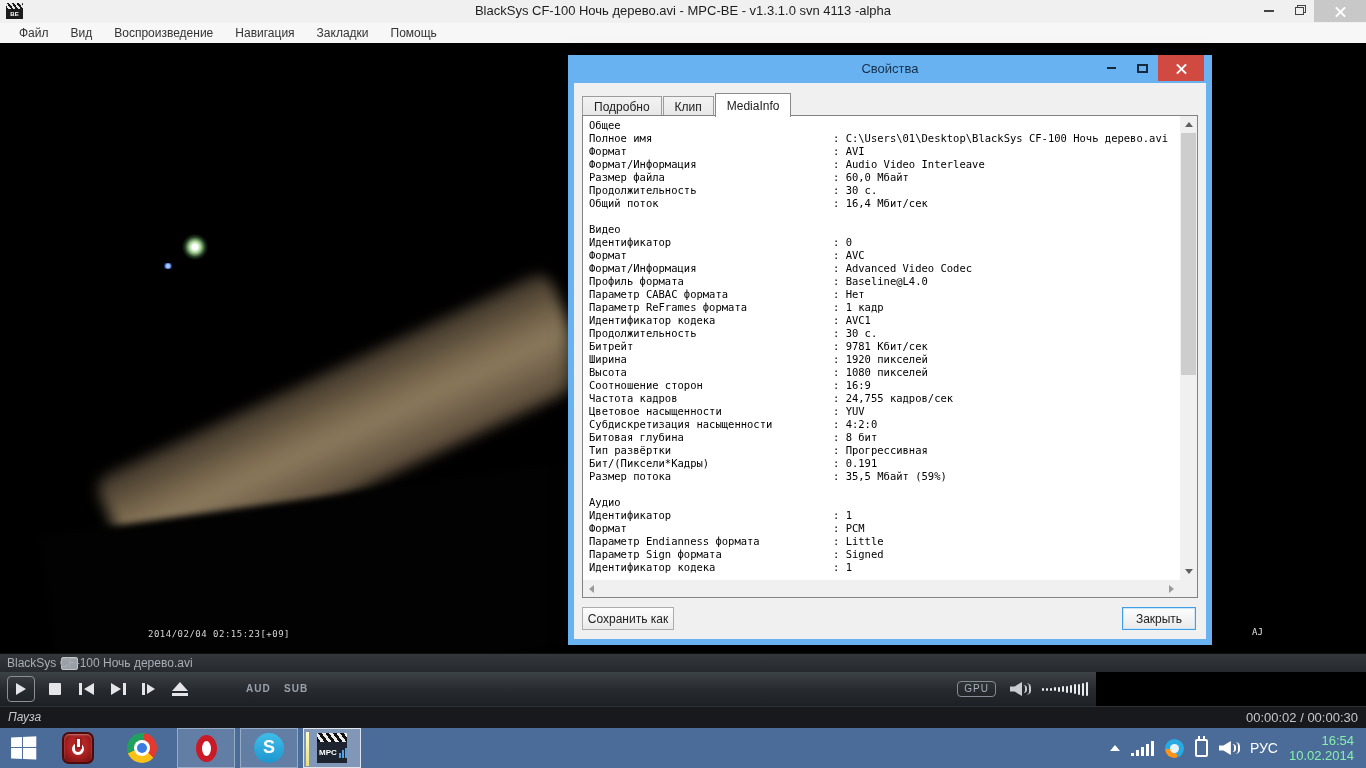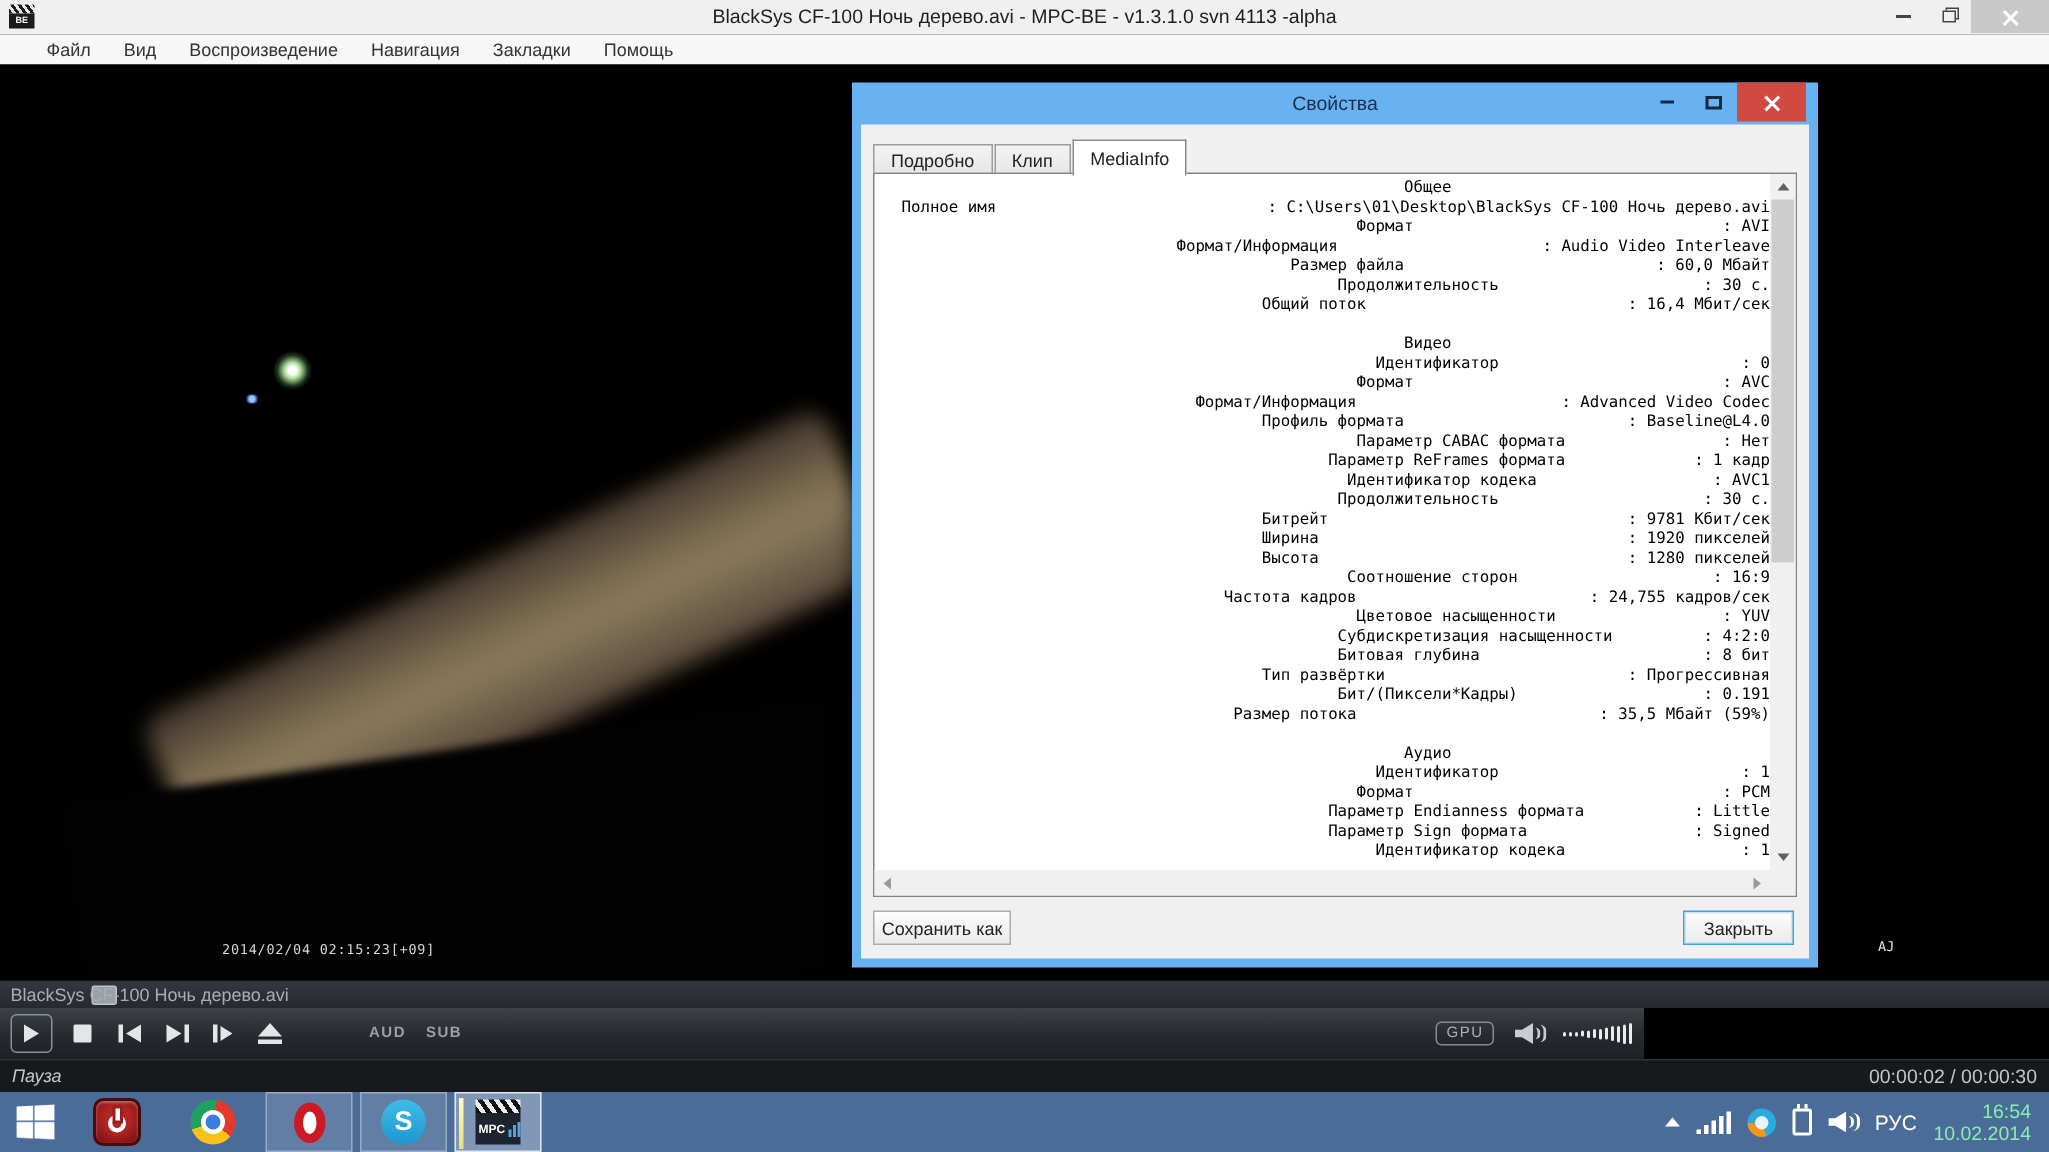--- a/index.html
+++ b/index.html
@@ -17,21 +17,21 @@
   .wbtn { width:30px; height:22px; display:flex; align-items:center; justify-content:center; }
   .wbtn.close { width:52px; background:#c8c8c8; }
   .glyph-min { width:10px; height:2px; background:#444; }
   .glyph-restore { width:9px; height:8px; border:1px solid #444; background:#f0f0f0; box-shadow:2px -2px 0 -1px #f0f0f0, 2px -2px 0 0 #444; }
   .glyph-x { position:relative; width:11px; height:11px; }
   .glyph-x::before,.glyph-x::after { content:""; position:absolute; left:-1px; top:5px; width:13px; height:2px; background:#fff; }
   .glyph-x::before { transform:rotate(45deg); }
   .glyph-x::after { transform:rotate(-45deg); }
 
   
-  #menubar { left:0; top:23px; width:1366px; height:20px; background:#f7f7f7; display:flex; align-items:center; padding-left:20px; }
+  #menubar { left:0; top:23px; width:1366px; height:20px; background:#f7f7f7; display:flex; align-items:center; padding-left:8px; }
   .menu-item { font-size:12px; color:#333; padding:0 11px; line-height:20px; }
 
   
   #video { left:0; top:43px; width:1366px; height:610px; background:#000; overflow:hidden; }
   #road { left:95px; top:327px; width:500px; height:120px; background:linear-gradient(#3c3328 0%,#7d6c50 40%,#8a795c 55%,#544636 100%); transform:rotate(-25deg); filter:blur(7px); border-radius:16px; }
   #hood { left:50px; top:452px; width:580px; height:180px; background:#020202; transform:rotate(-8deg); filter:blur(3px); }
   #streetlight { left:182px; top:191px; width:26px; height:26px; background:radial-gradient(circle,#ffffff 0 14%,rgba(200,255,180,.85) 30%,rgba(110,190,110,.28) 55%,rgba(0,0,0,0) 72%); }
   #bluelight { left:163px; top:220px; width:10px; height:6px; background:radial-gradient(circle,#9cc4ff 0 30%,rgba(60,110,255,.5) 60%,rgba(0,0,0,0) 75%); }
   #vid-timestamp { left:148px; top:586px; font-family:"DejaVu Sans Mono",monospace; font-size:9px; color:#d6d6d6; letter-spacing:.5px; }
   #vid-fragment { left:1252px; top:584px; font-family:"DejaVu Sans Mono",monospace; font-size:9px; color:#e2e2e2; }
@@ -43,21 +43,21 @@
   .dbtn { width:31px; height:26px; display:flex; align-items:center; justify-content:center; }
   .dbtn.close { width:46px; background:#d04a42; }
   .dglyph-min { width:9px; height:2px; background:#16293d; }
   .dglyph-max { width:11px; height:9px; border:2px solid #16293d; background:transparent; }
   #dlg-body { left:6px; top:28px; width:632px; height:556px; background:#f0f0f0; }
   #tabs { left:8px; top:10px; height:23px; display:flex; align-items:flex-end; }
   .tab { font-size:12px; color:#222; padding:3px 11px 4px; background:linear-gradient(#f3f3f3,#e6e6e6); border:1px solid #9c9c9c; border-bottom:none; margin-right:1px; position:relative; top:1px; height:21px; }
   .tab.active { background:#fff; height:24px; padding-top:5px; z-index:3; top:1px; border-color:#8a8a8a;margin-top:20px; }
   #mi-box { left:8px; top:32px; width:616px; height:483px; background:#fff; border:1px solid #828282; z-index:2; }
   #mi-rows { position:absolute; left:0; top:0; right:17px; bottom:17px; overflow:hidden; padding:3px 0 0 6px; font-family:"DejaVu Sans Mono",monospace; font-size:10.5px; line-height:13px; color:#000; }
-  .mi-row { display:flex; height:13px; white-space:pre;justify-content:flex-end; }
+  .mi-row { display:flex; height:13px; white-space:pre; }
   .mi-name { width:244px; flex:none; }
   
   #vscroll { position:absolute; right:0; top:0; width:17px; bottom:17px; background:#f0f0f0; }
   #vthumb { position:absolute; left:1px; right:1px; top:17px; height:242px; background:#cdcdcd; }
   .sb-btn { position:absolute; left:0; width:17px; height:17px; display:flex; align-items:center; justify-content:center; }
   .arr-up { width:0; height:0; border-left:4px solid transparent; border-right:4px solid transparent; border-bottom:5px solid #606060; }
   .arr-dn { width:0; height:0; border-left:4px solid transparent; border-right:4px solid transparent; border-top:5px solid #606060; }
   #hscroll { position:absolute; left:0; right:17px; bottom:0; height:17px; background:#f0f0f0; }
   .hsb-btn { position:absolute; top:0; width:17px; height:17px; display:flex; align-items:center; justify-content:center; }
   .arr-l { width:0; height:0; border-top:4px solid transparent; border-bottom:4px solid transparent; border-right:5px solid #9a9a9a; }
@@ -207,21 +207,21 @@
           <div class="mi-row"><span class="mi-name">Идентификатор</span><span class="mi-value">: 0</span></div>
           <div class="mi-row"><span class="mi-name">Формат</span><span class="mi-value">: AVC</span></div>
           <div class="mi-row"><span class="mi-name">Формат/Информация</span><span class="mi-value">: Advanced Video Codec</span></div>
           <div class="mi-row"><span class="mi-name">Профиль формата</span><span class="mi-value">: Baseline@L4.0</span></div>
           <div class="mi-row"><span class="mi-name">Параметр CABAC формата</span><span class="mi-value">: Нет</span></div>
           <div class="mi-row"><span class="mi-name">Параметр ReFrames формата</span><span class="mi-value">: 1 кадр</span></div>
           <div class="mi-row"><span class="mi-name">Идентификатор кодека</span><span class="mi-value">: AVC1</span></div>
           <div class="mi-row"><span class="mi-name">Продолжительность</span><span class="mi-value">: 30 с.</span></div>
           <div class="mi-row"><span class="mi-name">Битрейт</span><span class="mi-value">: 9781 Кбит/сек</span></div>
           <div class="mi-row"><span class="mi-name">Ширина</span><span class="mi-value">: 1920 пикселей</span></div>
-          <div class="mi-row"><span class="mi-name">Высота</span><span class="mi-value">: 1280 пикселей</span></div>
+          <div class="mi-row"><span class="mi-name">Высота</span><span class="mi-value">: 1080 пикселей</span></div>
           <div class="mi-row"><span class="mi-name">Соотношение сторон</span><span class="mi-value">: 16:9</span></div>
           <div class="mi-row"><span class="mi-name">Частота кадров</span><span class="mi-value">: 24,755 кадров/сек</span></div>
           <div class="mi-row"><span class="mi-name">Цветовое насыщенности</span><span class="mi-value">: YUV</span></div>
           <div class="mi-row"><span class="mi-name">Субдискретизация насыщенности</span><span class="mi-value">: 4:2:0</span></div>
           <div class="mi-row"><span class="mi-name">Битовая глубина</span><span class="mi-value">: 8 бит</span></div>
           <div class="mi-row"><span class="mi-name">Тип развёртки</span><span class="mi-value">: Прогрессивная</span></div>
           <div class="mi-row"><span class="mi-name">Бит/(Пиксели*Кадры)</span><span class="mi-value">: 0.191</span></div>
           <div class="mi-row"><span class="mi-name">Размер потока</span><span class="mi-value">: 35,5 Мбайт (59%)</span></div>
           <div class="mi-row"><span class="mi-name"></span><span class="mi-value"></span></div>
           <div class="mi-row"><span class="mi-name">Аудио</span><span class="mi-value"></span></div>

